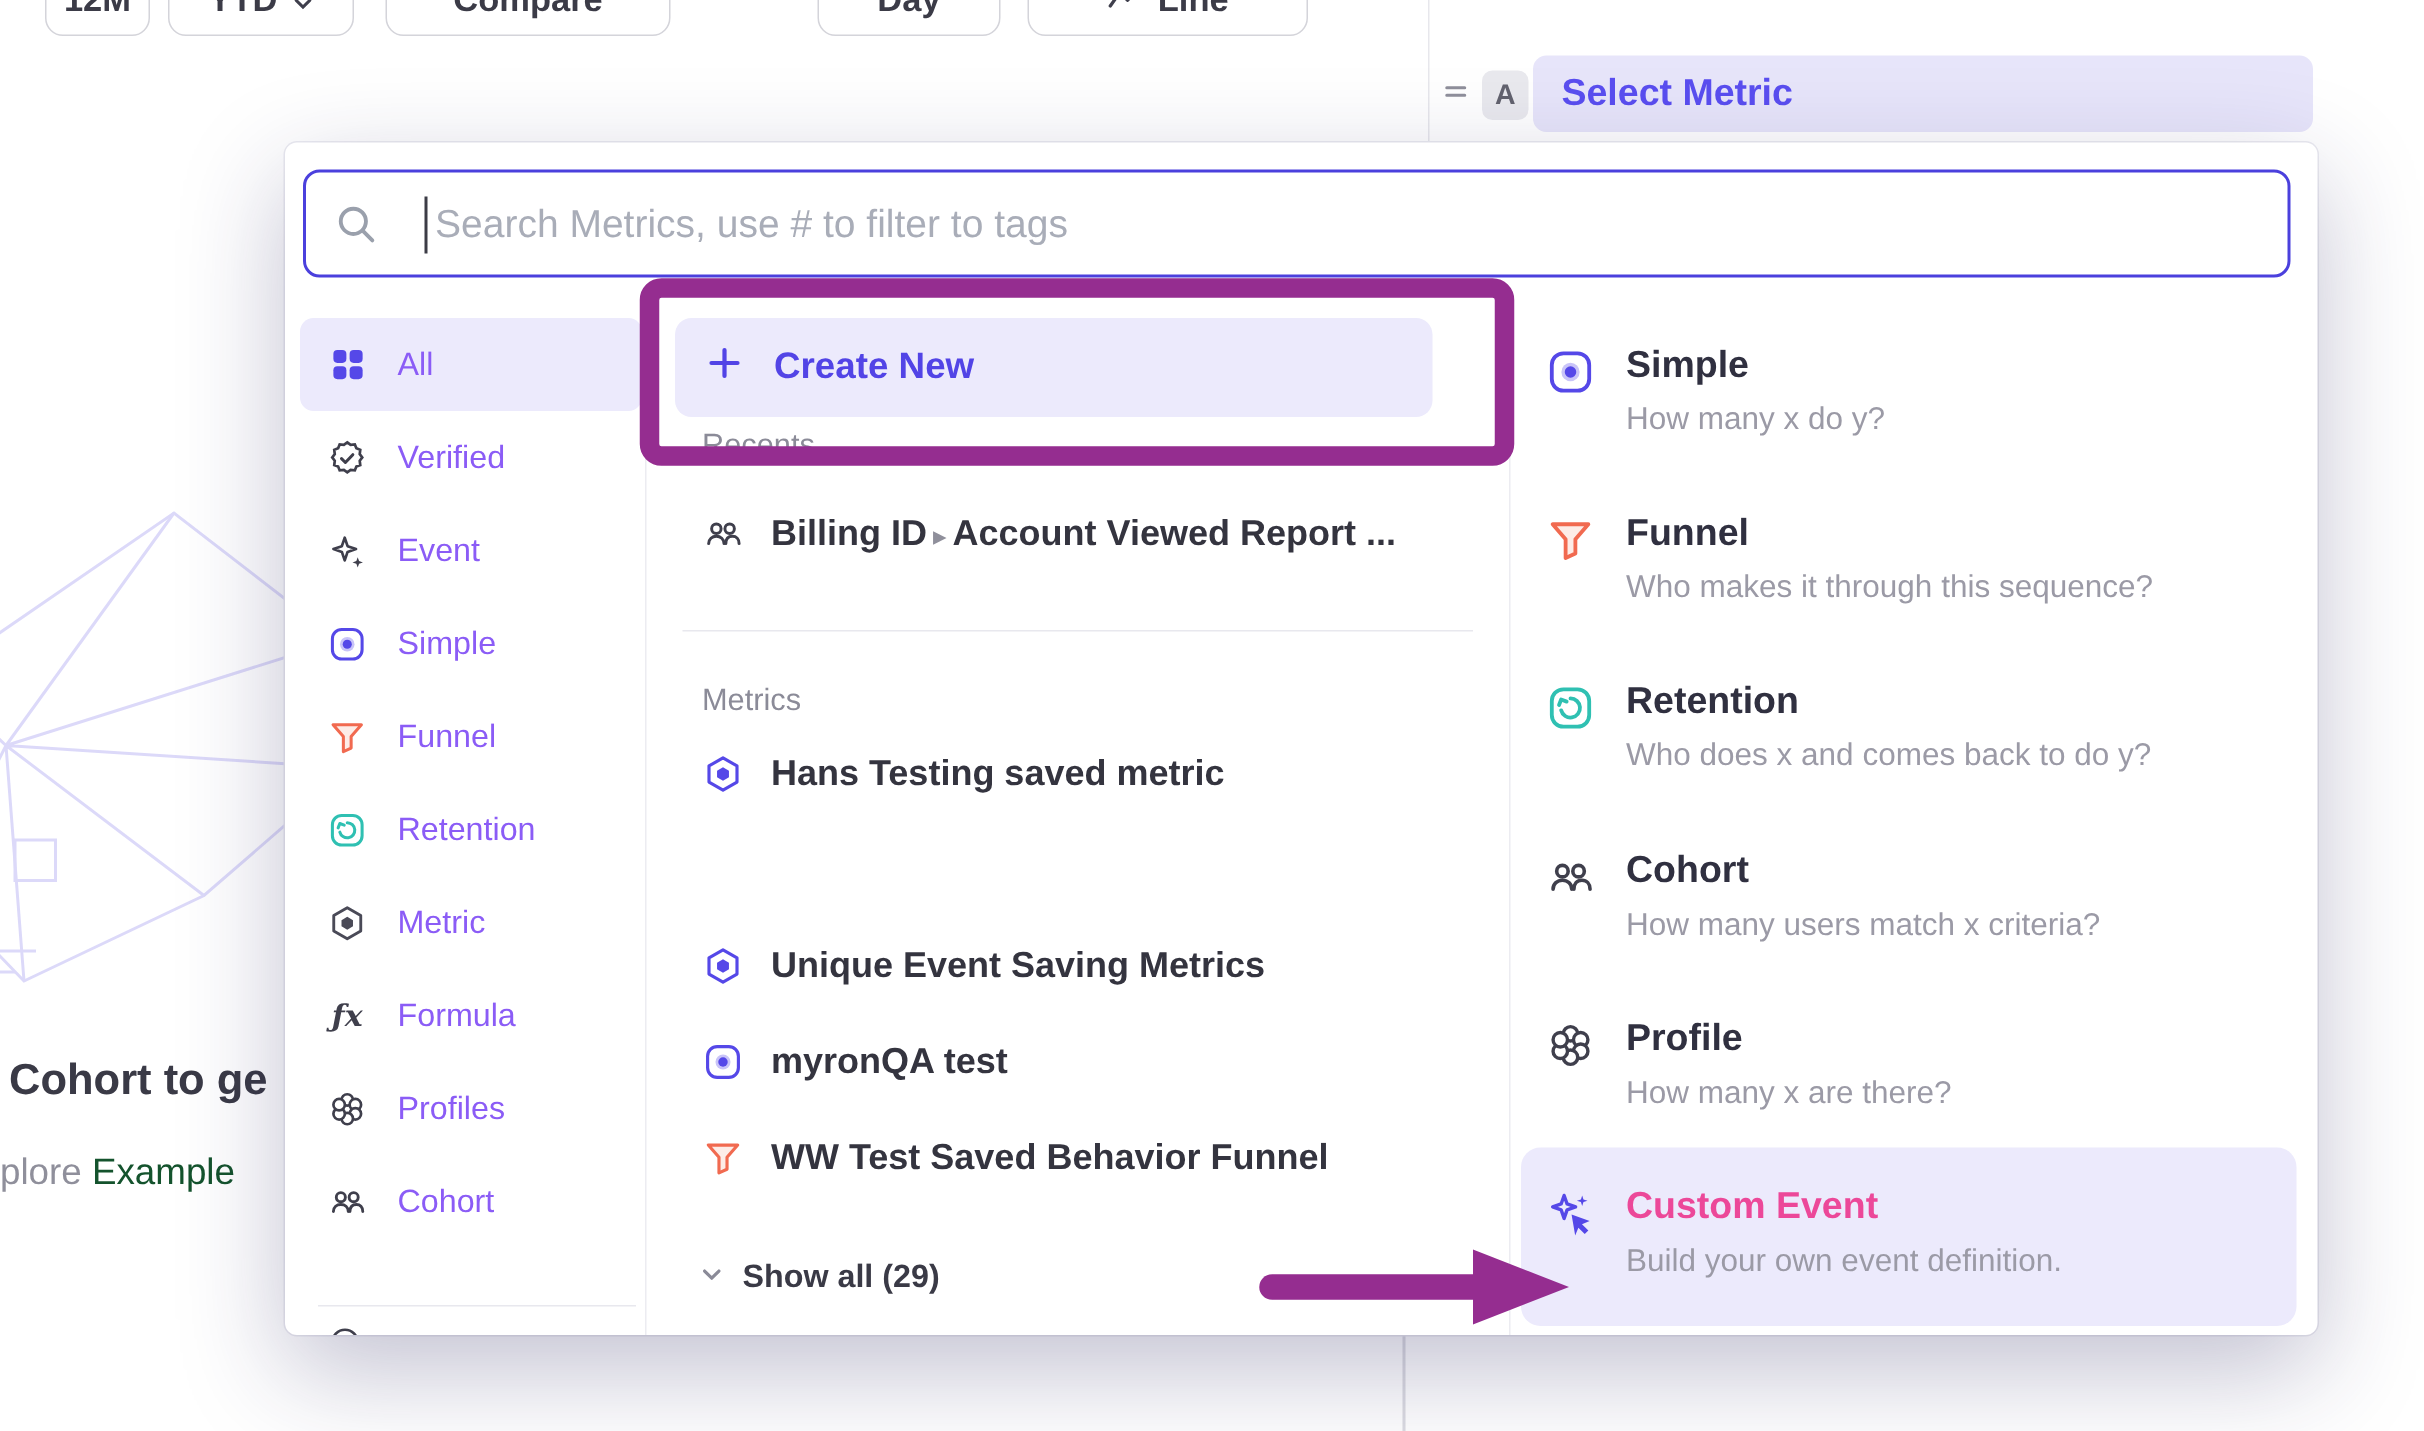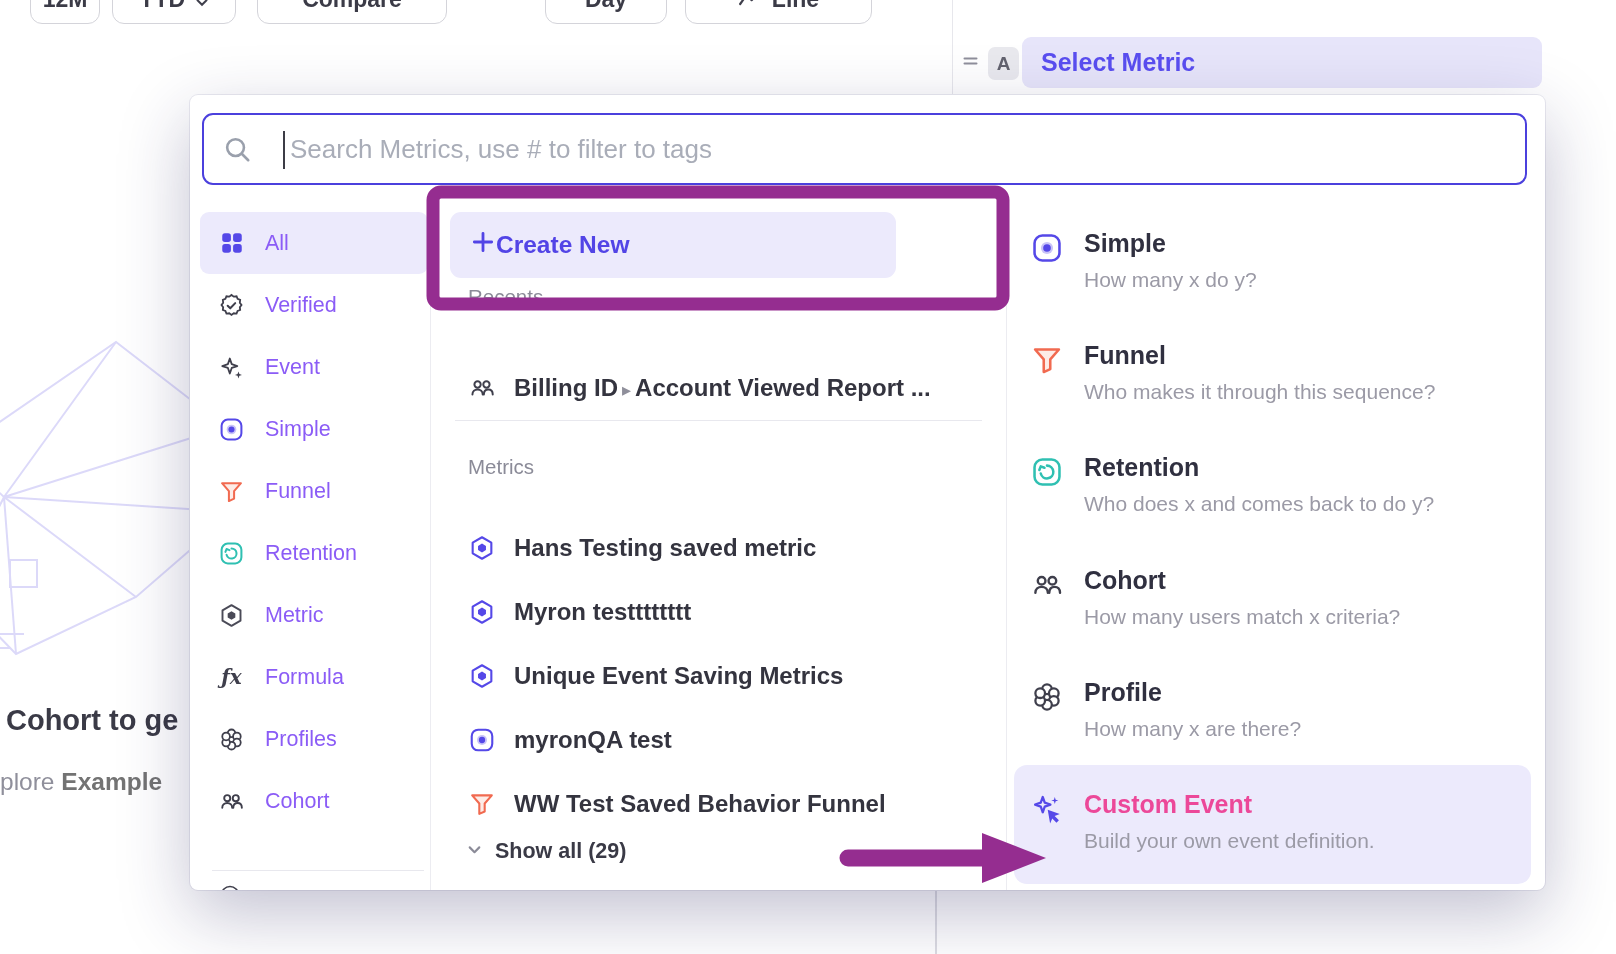--- a/index.html
+++ b/index.html
@@ -13,21 +13,21 @@
     font-size:23px;font-weight:600;color:#3b3b47}
   .sm-handle{position:absolute;left:962px;top:52px}
   .sm-badge{position:absolute;left:988px;top:47px;width:31px;height:33px;background:#e9e9ee;border-radius:7px;
     display:flex;align-items:center;justify-content:center;font-size:19px;font-weight:700;color:#62626e}
   .sm-pill{position:absolute;left:1022px;top:37px;width:520px;height:51px;background:#e7e5fa;border-radius:9px;
     display:flex;align-items:center;padding-left:19px;font-size:25px;font-weight:600;color:#5a4ef0}
   .vline-top{position:absolute;left:952px;top:0;width:1px;height:95px;background:#e7e7ec}
   .vline-bottom{position:absolute;left:935px;top:888px;width:2px;height:66px;background:#dcdce2}
   .promo-h{position:absolute;left:6px;top:704px;font-size:29px;font-weight:700;color:#3a3a46;white-space:nowrap}
   .promo-s{position:absolute;left:0;top:768px;font-size:24.5px;color:#8f8f9b;white-space:nowrap}
-  .promo-s .link{color:#737373;font-weight:700}
+  .promo-s .link{color:#14532d;font-weight:400}
   .wireframe{position:absolute;left:-14px;top:332px;opacity:.85}
 
   
   .modal{position:absolute;left:190px;top:95px;width:1355px;height:795px;background:#fff;border-radius:8px;
     box-shadow:0 24px 70px rgba(35,32,90,.28),0 0 0 1px #ececf2;overflow:hidden;z-index:10}
   .search-box{position:absolute;left:12px;top:18px;width:1325px;height:72px;border:2.5px solid #4b40dd;
     border-radius:11px;background:#fff}
   .search-box input{position:absolute;inset:0;width:100%;height:100%;border:0;outline:none;background:transparent;
     padding-left:86px;font-size:26px;color:#34343f;font-family:inherit}
   .search-box input::placeholder{color:#a9adb8}
@@ -39,24 +39,24 @@
   .sb-item{position:absolute;left:10px;width:228px;height:62px;display:flex;align-items:center;gap:20px;
     padding-left:18px;border-radius:9px;cursor:pointer}
   .sb-item.active{background:#eceafc}
   .sb-label{font-size:21.5px;font-weight:500;color:#8b5cf6}
   .sb-ico{width:27px;height:27px;display:flex;align-items:center;justify-content:center;flex:none}
   .fx{font-family:"DejaVu Serif","Liberation Serif",serif;font-style:italic;font-size:20px;font-weight:600;color:#3f3f4c}
   .sb-div{position:absolute;left:22px;top:775px;width:212px;height:1px;background:#e8e8ee}
   .partial-ico{position:absolute;left:28px;top:788px}
 
   
-  .create-btn{position:absolute;left:260px;top:117px;width:446px;height:66px;background:#eceafc;border-radius:11px;
-    display:flex;align-items:center;gap:0;padding-left:20px;font-size:24.5px;font-weight:600;color:#5244e6;cursor:pointer}
+  .create-btn{position:absolute;left:260px;top:117px;width:505px;height:66px;background:#eceafc;border-radius:11px;
+    display:flex;align-items:center;gap:20px;padding-left:20px;font-size:24.5px;font-weight:600;color:#5244e6;cursor:pointer}
   .sec-h{position:absolute;left:278px;font-size:20.5px;font-weight:400;color:#8b8b98}
-  .mid-row{position:absolute;left:278px;height:60px;display:flex;align-items:flex-end;gap:18px;cursor:pointer}
+  .mid-row{position:absolute;left:278px;height:60px;display:flex;align-items:flex-start;gap:18px;cursor:pointer}
   .mid-row .lbl{font-size:24px;font-weight:600;color:#34343f;white-space:nowrap}
   .row-ico{width:28px;height:28px;display:flex;align-items:center;justify-content:center;flex:none}
   .rec-sep{color:#8f8f9b;font-size:18px;margin:0 4px}
   .mid-div{position:absolute;left:265px;width:527px;height:1px;background:#e8e8ee}
   .show-all{position:absolute;left:276px;top:740px;height:32px;display:flex;align-items:center;gap:12px;
     font-size:21.5px;font-weight:600;color:#3a3a46;cursor:pointer}
 
   
   .custom-panel{position:absolute;left:824px;top:670px;width:517px;height:119px;background:#eceafc;border-radius:13px}
   .type-row{position:absolute;left:839px;width:480px;display:flex;gap:19px;cursor:pointer}
@@ -277,29 +277,20 @@
 
     <div class="mid-row" style="top:407px">
       <span class="row-ico">
         <svg width="28" height="28" viewBox="0 0 24 24">
             <path d="M12 2.8l8 4.6v9.2l-8 4.6-8-4.6V7.4z" fill="none" stroke="#5548e8" stroke-width="1.8" stroke-linejoin="round"></path>
             <path d="M12 8.2l3.4 2v3.6l-3.4 2-3.4-2v-3.6z" fill="#5548e8"></path>
           </svg>
       </span>
       <span class="lbl">Hans Testing saved metric</span>
     </div>
-    <div class="mid-row" style="top:471px">
-      <span class="row-ico">
-        <svg width="28" height="28" viewBox="0 0 24 24">
-            <path d="M12 2.8l8 4.6v9.2l-8 4.6-8-4.6V7.4z" fill="none" stroke="#5548e8" stroke-width="1.8" stroke-linejoin="round"></path>
-            <path d="M12 8.2l3.4 2v3.6l-3.4 2-3.4-2v-3.6z" fill="#5548e8"></path>
-          </svg>
-      </span>
-      <span class="lbl">Myron testttttttt</span>
-    </div>
     <div class="mid-row" style="top:535px">
       <span class="row-ico">
         <svg width="28" height="28" viewBox="0 0 24 24">
             <path d="M12 2.8l8 4.6v9.2l-8 4.6-8-4.6V7.4z" fill="none" stroke="#5548e8" stroke-width="1.8" stroke-linejoin="round"></path>
             <path d="M12 8.2l3.4 2v3.6l-3.4 2-3.4-2v-3.6z" fill="#5548e8"></path>
           </svg>
       </span>
       <span class="lbl">Unique Event Saving Metrics</span>
     </div>
     <div class="mid-row" style="top:599px">

